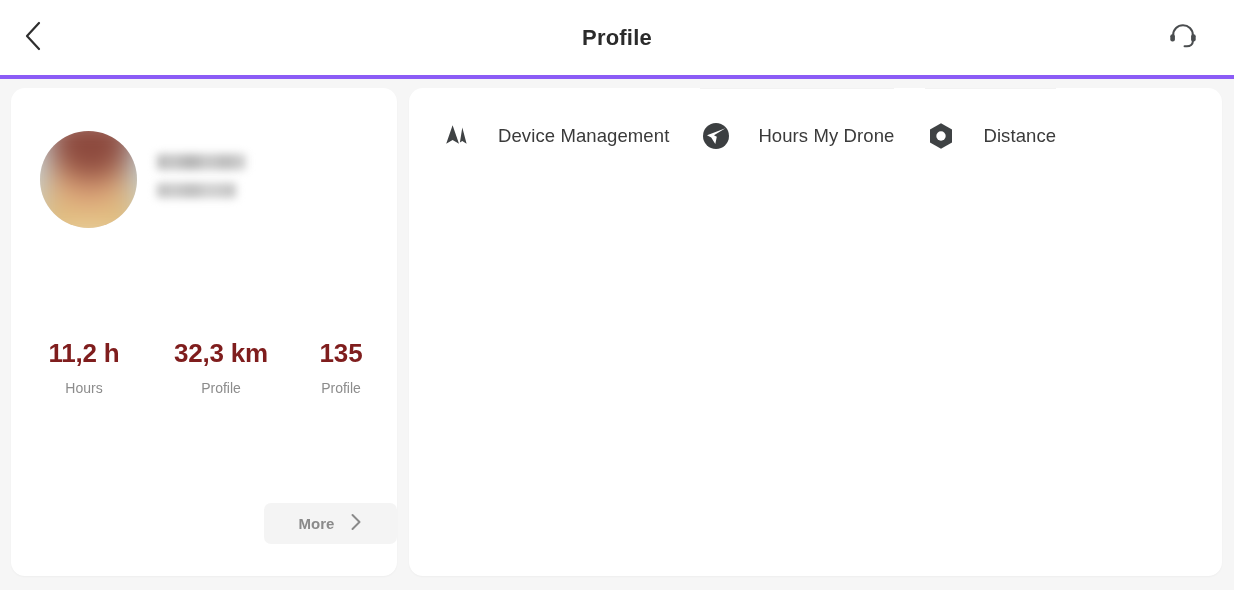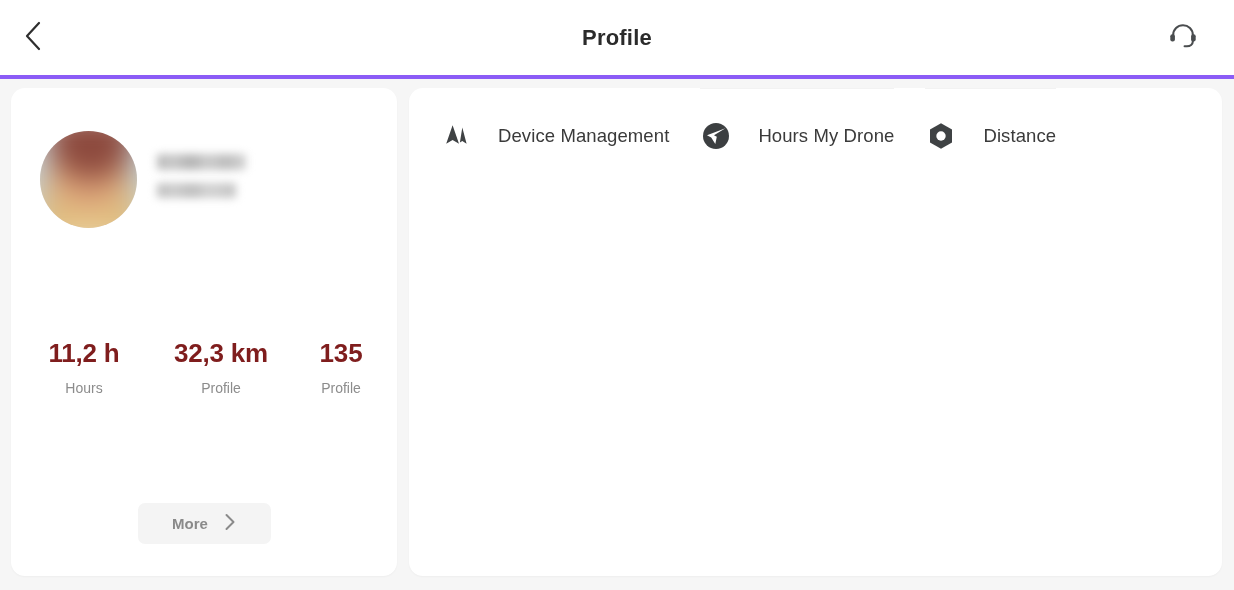--- a/index.html
+++ b/index.html
@@ -171,21 +171,21 @@
     color: #8c8c8c;
     margin-top: 13px;
   }
 
   .more-wrap {
     position: absolute;
     left: 0;
     right: 0;
     bottom: 32px;
     display: flex;
-    justify-content: center;
+    justify-content: flex-end;
   }
 
   .more-btn {
     display: flex;
     align-items: center;
     justify-content: center;
     gap: 16px;
     width: 133px;
     height: 41px;
     background: #f4f4f4;

